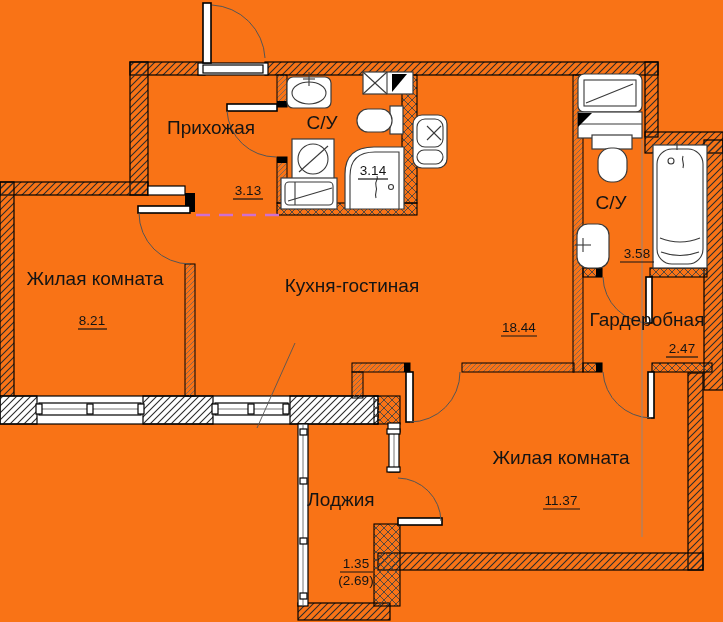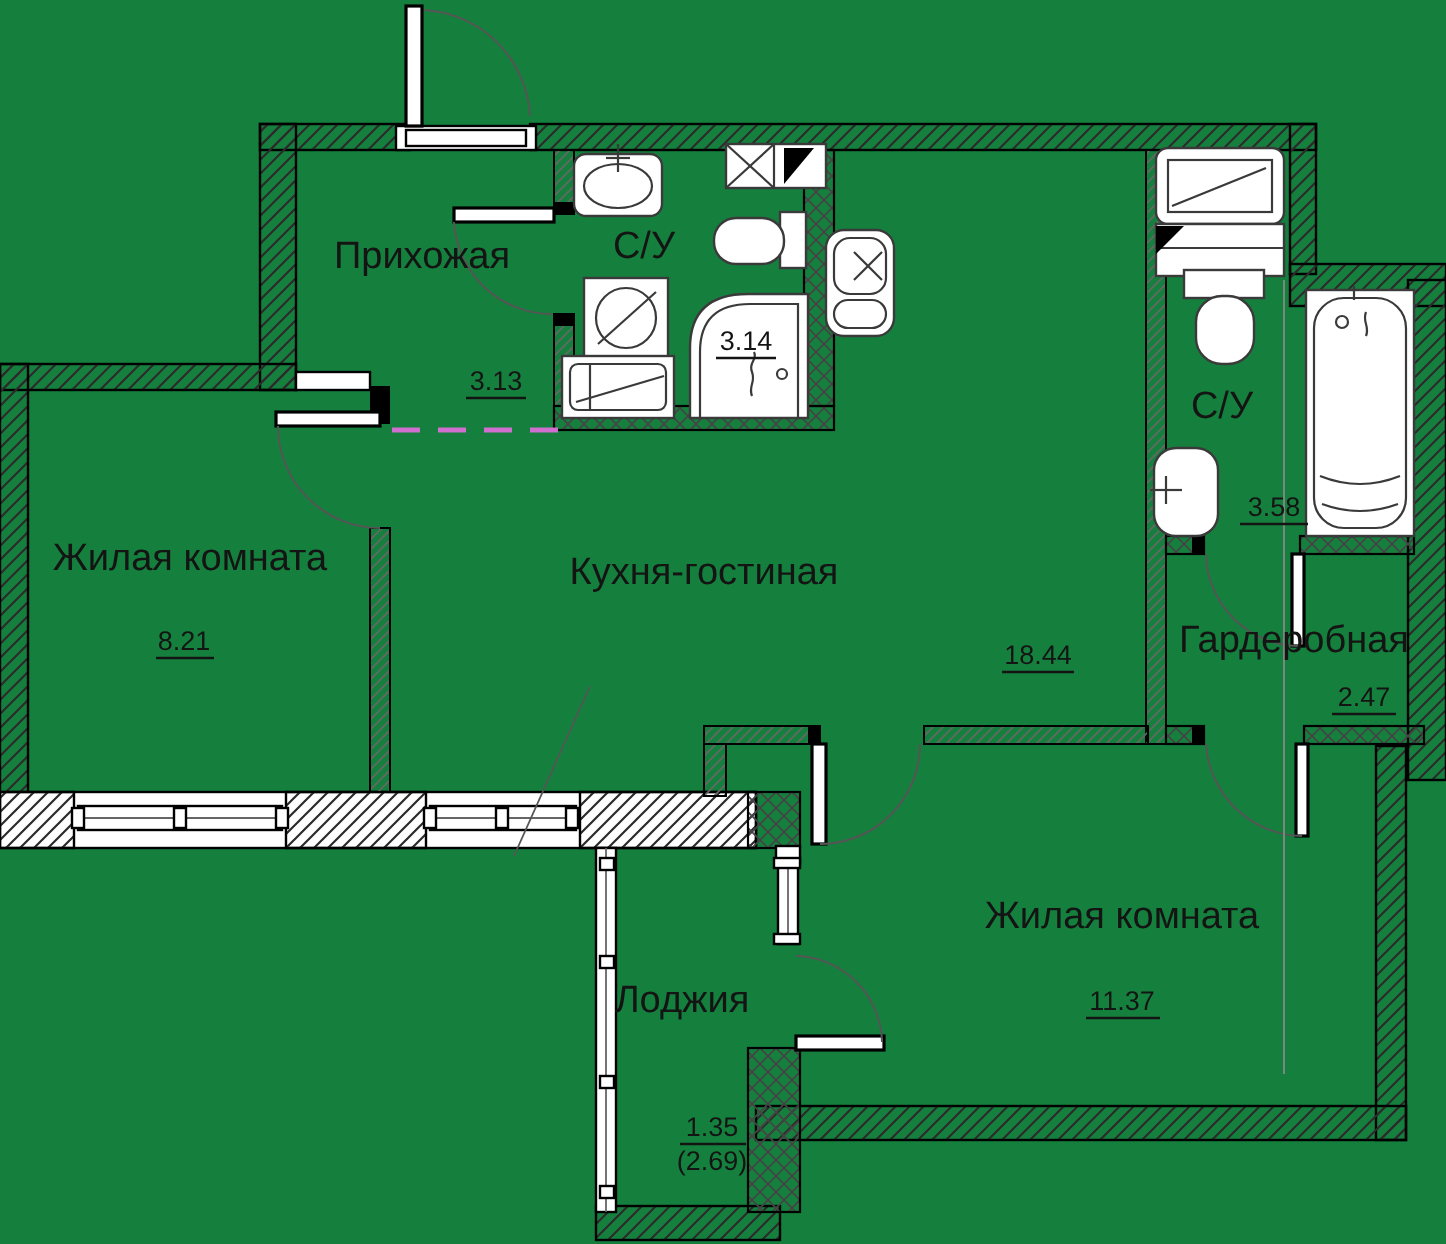--- a/index.html
+++ b/index.html
@@ -1,16 +1,16 @@
 <!DOCTYPE html>
 <html><head>
 <meta charset="utf-8">
 <style>
   html,body{margin:0;padding:0;background:#ffffff;}
-  .stage{width:723px;height:622px;position:relative;background:#15803d;overflow:hidden;}
+  .stage{width:723px;height:622px;position:relative;background:#f97316;overflow:hidden;}
   svg text{font-family:"Liberation Sans","DejaVu Sans",sans-serif;fill:#141414;}
   .room-name{font-size:19px;}
   .area-num{font-size:13.5px;}
   .wall{fill:url(#hatch);stroke:#000;stroke-width:1.2;}
   .wallx{fill:url(#crosshatch);stroke:#000;stroke-width:1.1;}
   .wallt{fill:url(#thinhatch);stroke:#000;stroke-width:1;}
   .frame{fill:#fff;stroke:#000;stroke-width:1.2;}
   .fix{fill:#fff;stroke:#3a3a3a;stroke-width:1.2;}
   .fixl{fill:none;stroke:#3a3a3a;stroke-width:1.1;}
   .leaf{fill:#fff;stroke:#000;stroke-width:1.6;}

